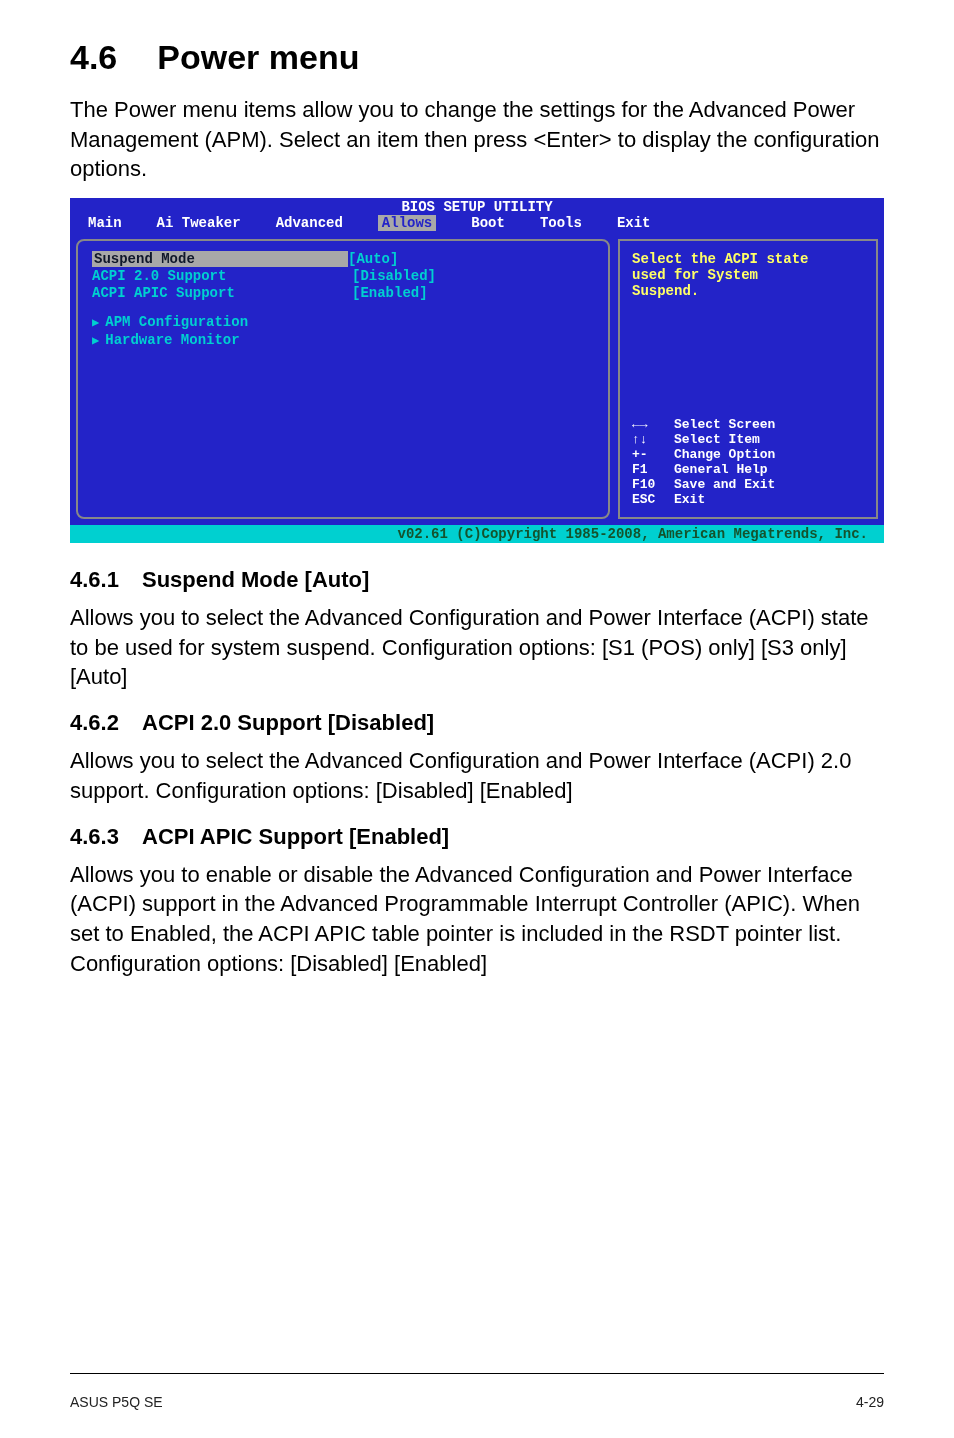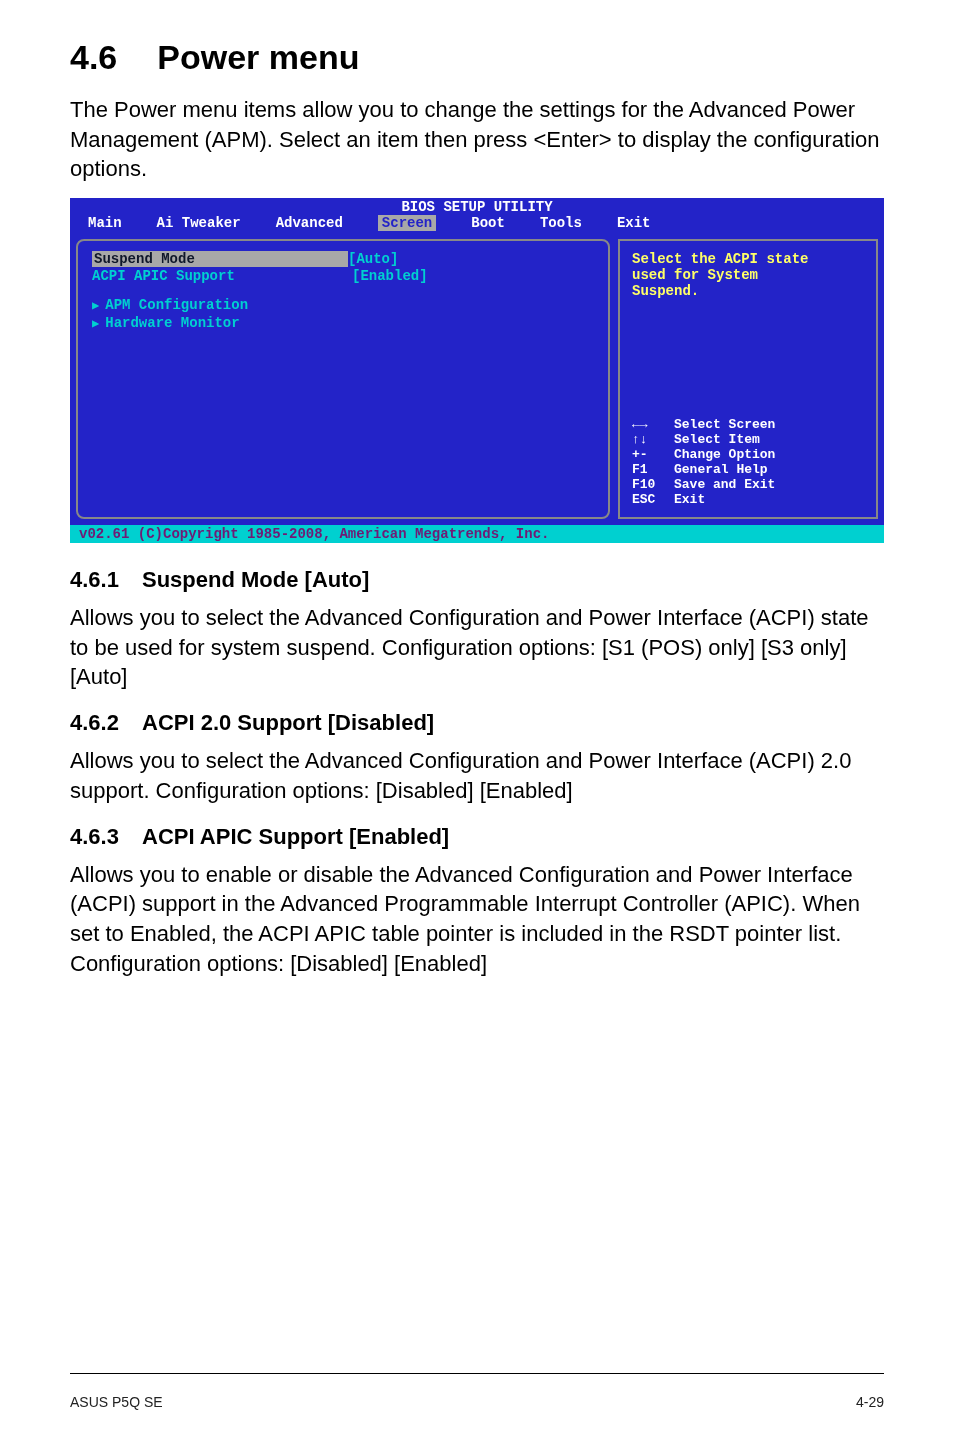--- a/index.html
+++ b/index.html
@@ -122,23 +122,23 @@
     }
     .bios-keyhelp .kh-key {
       width: 42px;
       color: #fff;
     }
     .bios-keyhelp .kh-desc {
       color: #fff;
     }
     .bios-footer {
       background: #00d0d0;
-      color: #701a75;
-      text-align: left;
-      padding: 1px 9px;
+      color: #14532d;
+      text-align: right;
+      padding: 1px 16px;
     }
     .sub-title {
       font-size: 22px;
       font-weight: bold;
       margin: 18px 0 10px 0;
     }
     .sub-num {
       display: inline-block;
       width: 72px;
     }
@@ -169,32 +169,36 @@
 </h1>
 
 <p class="body-text">The Power menu items allow you to change the settings for the Advanced Power Management (APM). Select an item then press &lt;Enter&gt; to display the configuration options.</p>
 
 <div class="bios-box">
   <div class="bios-header">BIOS SETUP UTILITY</div>
   <div class="bios-menubar">
     <span>Main</span>
     <span>Ai Tweaker</span>
     <span>Advanced</span>
-    <span class="selected-tab">Screen</span>
+    <span class="selected-tab">Allows</span>
     <span>Boot</span>
     <span>Tools</span>
     <span>Exit</span>
   </div>
   <div class="bios-body">
     <div class="bios-left">
       <div class="bios-option-row">
         <span class="bios-opt-label highlight">Suspend Mode</span>
         <span>[Auto]</span>
       </div>
       <div class="bios-option-row">
+        <span class="bios-opt-label">ACPI 2.0 Support</span>
+        <span>[Disabled]</span>
+      </div>
+      <div class="bios-option-row">
         <span class="bios-opt-label">ACPI APIC Support</span>
         <span>[Enabled]</span>
       </div>
       <div style="height:10px"></div>
       <div class="bios-submenu">
         <span class="bios-tri">▶</span>
         <span>APM Configuration</span>
       </div>
       <div class="bios-submenu">
         <span class="bios-tri">▶</span>

